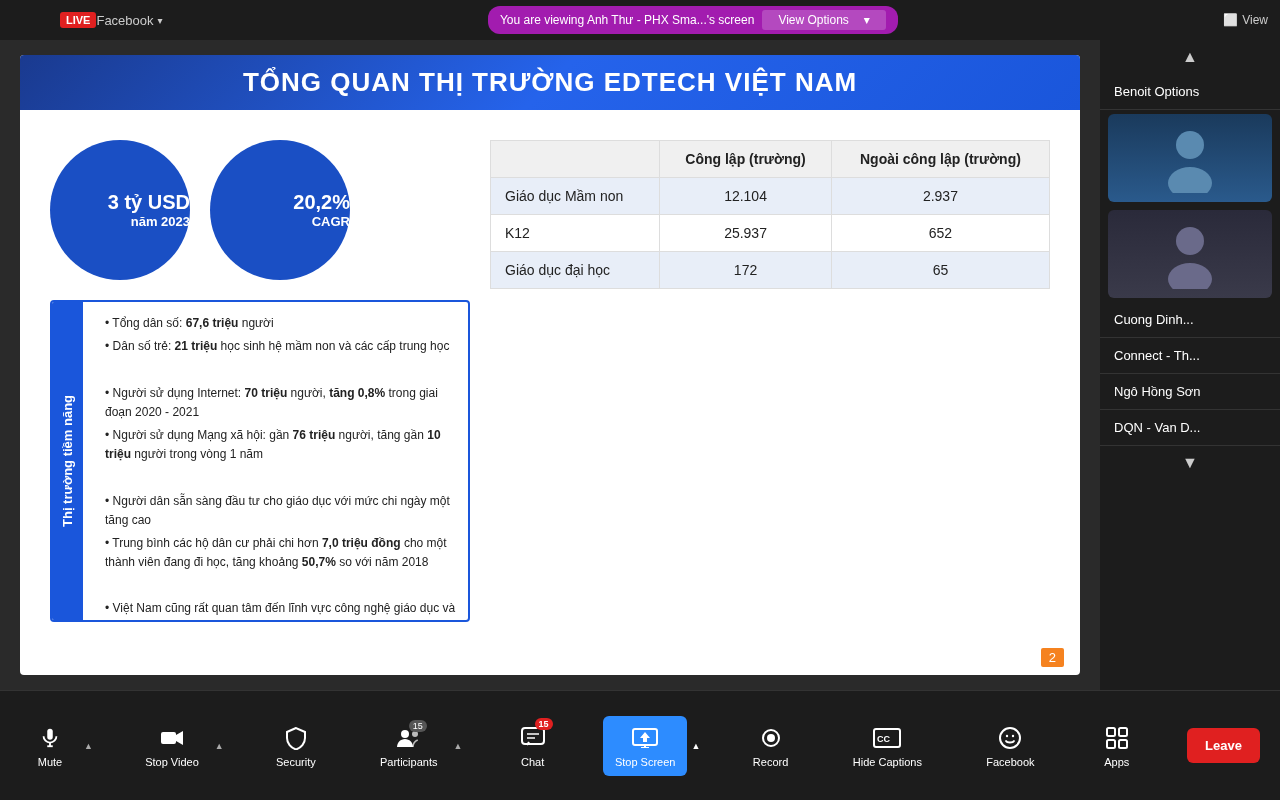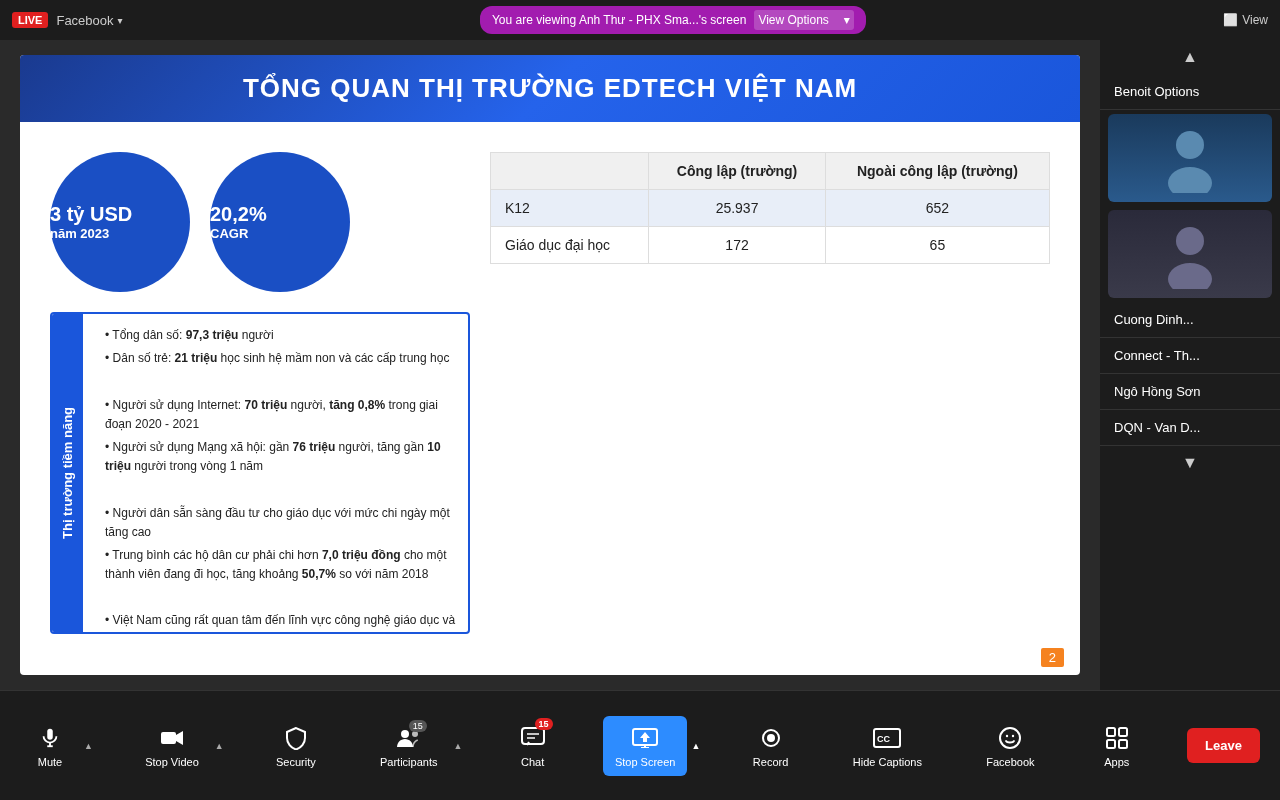--- a/index.html
+++ b/index.html
@@ -20,21 +20,21 @@
       background: #1c1c1c;
       display: flex;
       align-items: center;
       justify-content: space-between;
       padding: 0 12px;
       z-index: 10;
     }
     #top-bar-left {
       display: flex;
       align-items: center;
-      gap: 8px;
+      margin-left: 48px;
     }
     .live-badge {
       background: #e02020;
       color: white;
       font-size: 11px;
       font-weight: bold;
       padding: 2px 6px;
       border-radius: 3px;
     }
     .fb-label {
@@ -53,21 +53,21 @@
       border-radius: 12px;
       display: flex;
       align-items: center;
       gap: 8px;
     }
     .view-options-btn {
       background: rgba(255,255,255,0.2);
       border: none;
       color: white;
       font-size: 12px;
-      padding: 3px 4px;
+      padding: 3px 16px;
       border-radius: 3px;
       cursor: pointer;
       display: flex;
       align-items: flex-end;
       gap: 15px;
     }
     #top-bar-right {
       color: #ccc;
       font-size: 12px;
       display: flex;
@@ -95,21 +95,21 @@
       height: 620px;
       background: white;
       border-radius: 4px;
       overflow: hidden;
       position: relative;
     }
 
     
     .slide-header {
       background: linear-gradient(135deg, #1a3a8f 0%, #2563eb 50%, #1a56db 100%);
-      padding: 18px 40px;
+      padding: 12px 40px;
       text-align: center;
     }
     .slide-header h1 {
       color: white;
       font-size: 26px;
       font-weight: 900;
       letter-spacing: 1px;
       text-transform: uppercase;
     }
 
@@ -136,21 +136,21 @@
       margin-top: 10px;
     }
 
     .circle-stat {
       width: 140px;
       height: 140px;
       border-radius: 50%;
       background: #1a4fc4;
       display: flex;
       flex-direction: column;
-      align-items: flex-start;
+      align-items: flex-end;
       justify-content: center;
       color: white;
       text-align: center;
     }
     .circle-stat .stat-value {
       font-size: 20px;
       font-weight: 900;
       line-height: 1.2;
     }
     .circle-stat .stat-label {
@@ -417,21 +417,21 @@
           </div>
           <div class="circle-stat">
             <span class="stat-value">20,2%</span>
             <span class="stat-label">CAGR</span>
           </div>
         </div>
 
         <div class="potential-market">
           <div class="potential-market-label">Thị trường tiềm năng</div>
           <div class="potential-market-content">
-            <p>• Tổng dân số: <span class="bold-text">97,3 triệu</span> người</p>
+            <p>• Tổng dân số: <span class="bold-text">67,6 triệu</span> người</p>
             <p>• Dân số trẻ: <span class="bold-text">21 triệu</span> học sinh hệ mầm non và các cấp trung học</p>
             <p>&nbsp;</p>
             <p>• Người sử dụng Internet: <span class="bold-text">70 triệu</span> người, <span class="bold-text">tăng 0,8%</span> trong giai đoạn 2020 - 2021</p>
             <p>• Người sử dụng Mạng xã hội: gần <span class="bold-text">76 triệu</span> người, tăng gần <span class="bold-text">10 triệu</span> người trong vòng 1 năm</p>
             <p>&nbsp;</p>
             <p>• Người dân sẵn sàng đầu tư cho giáo dục với mức chi ngày một tăng cao</p>
             <p>• Trung bình các hộ dân cư phải chi hơn <span class="bold-text">7,0 triệu đồng</span> cho một thành viên đang đi học, tăng khoảng <span class="bold-text">50,7%</span> so với năm 2018</p>
             <p>&nbsp;</p>
             <p>• Việt Nam cũng rất quan tâm đến lĩnh vực công nghệ giáo dục và đặt mục tiêu cung cấp giáo dục trực tuyến tại <span class="bold-text">90% trường đại học</span> và  vào năm 2030.</p>
 
@@ -442,20 +442,25 @@
       <div class="slide-right">
         <table class="data-table">
           <thead>
             <tr>
               <th></th>
               <th>Công lập (trường)</th>
               <th>Ngoài công lập (trường)</th>
             </tr>
           </thead>
           <tbody id="table-body">
+          <tr>
+                <td>Giáo dục Mầm non</td>
+                <td>12.104</td>
+                <td>2.937</td>
+              </tr>
               <tr>
                 <td>K12</td>
                 <td>25.937</td>
                 <td>652</td>
               </tr>
               <tr>
                 <td>Giáo dục đại học</td>
                 <td>172</td>
                 <td>65</td>
               </tr>

